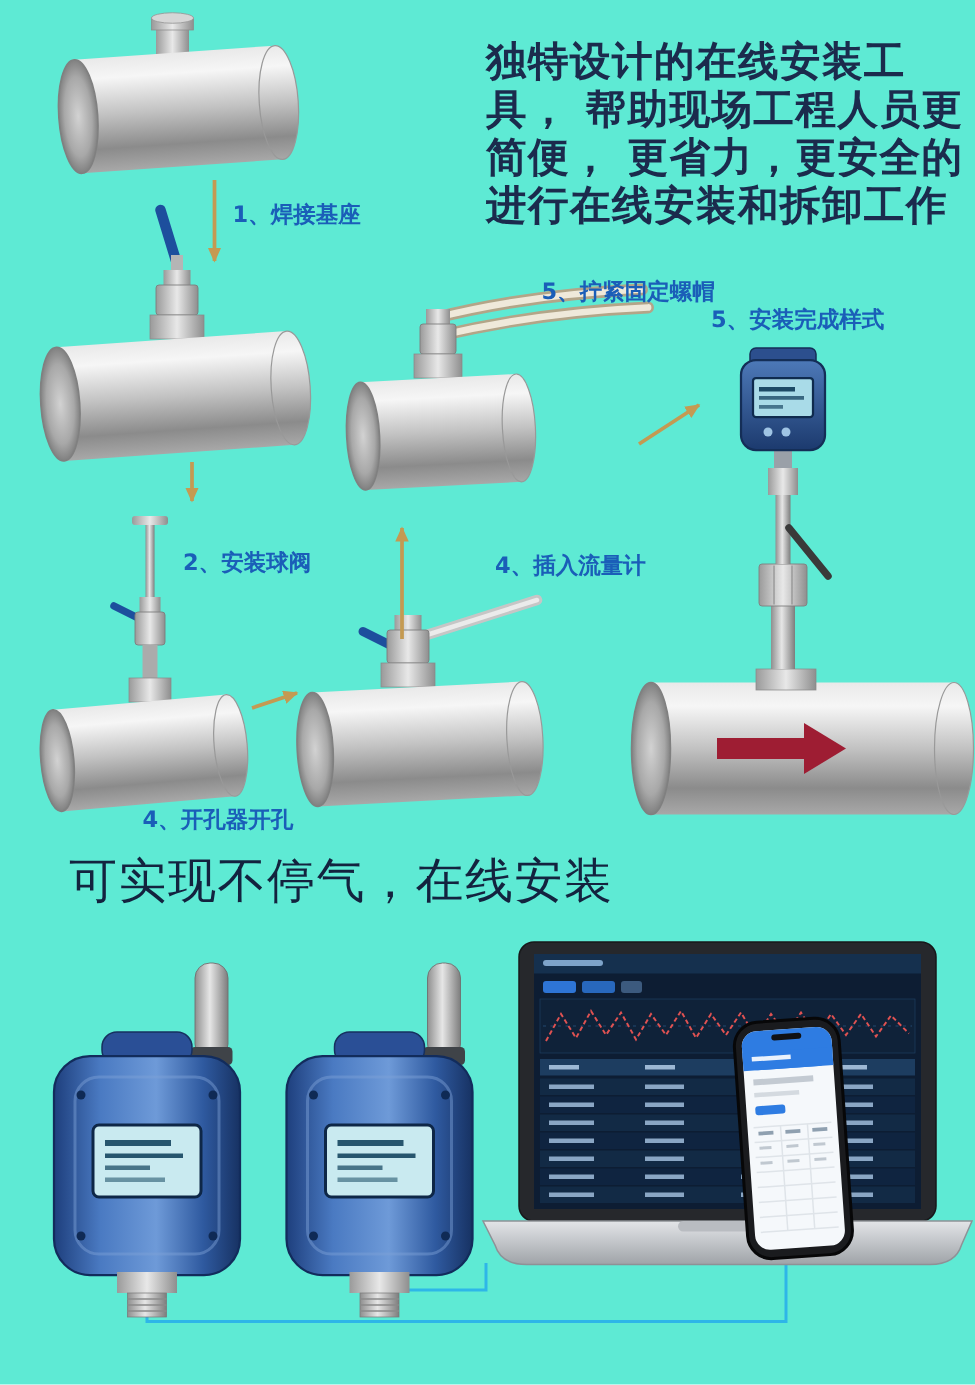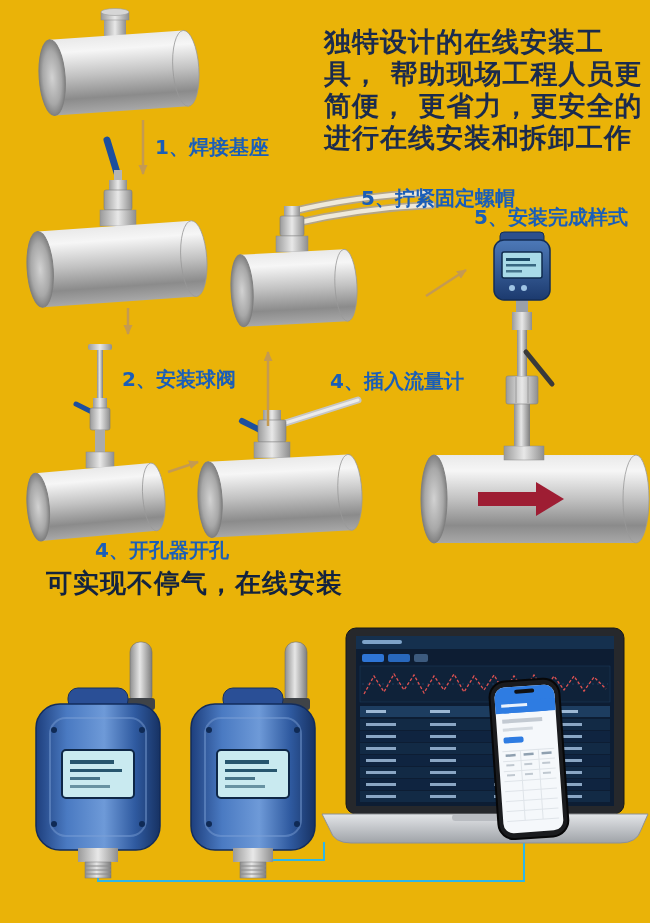--- a/index.html
+++ b/index.html
@@ -1,38 +1,38 @@
 <!DOCTYPE html>
 <html><head>
 <meta charset="utf-8">
 <style>
   * { margin:0; padding:0; box-sizing:border-box; }
   html,body { background:#ffffff; }
   .canvas {
-    position:relative; width:650px; height:923px; background:#eab308;
+    position:relative; width:650px; height:923px; background:#5eead4;
     overflow:hidden; font-family:"DejaVu Sans","Liberation Sans",sans-serif;
   }
   .scene { position:absolute; left:0; top:0; width:650px; height:923px; }
   .intro {
     position:absolute; left:324px; top:26px; width:322px;
     font-size:27px; line-height:32px; font-weight:600; color:#1b2b4d;
     letter-spacing:1px;
   }
   .step-label {
-    position:absolute; font-size:20px; font-weight:700; color:#1a5eb8;
+    position:absolute; font-size:15px; font-weight:700; color:#1a5eb8;
     white-space:nowrap;
   }
   .lbl1 { left:155px; top:134px; }
   .lbl2 { left:122px; top:340px;margin-top:26px; }
   .lbl3 { left:95px;  top:537px; }
   .lbl4 { left:330px; top:368px; }
   .lbl5 { left:325px; top:185px;margin-left:36px; }
   .lbl6 { left:474px; top:204px; }
   .caption {
-    position:absolute; color:#13233f; font-size:26px; font-weight:700;
+    position:absolute; color:#13233f; font-size:32px; font-weight:400;
     letter-spacing:1px; white-space:nowrap;
   }
   .cap-mid { left:46px; top:566px; }
   .cap-bottom { left:46px; top:886px; }
 </style>
 </head>
 <body>
 
 <div class="canvas">
 

